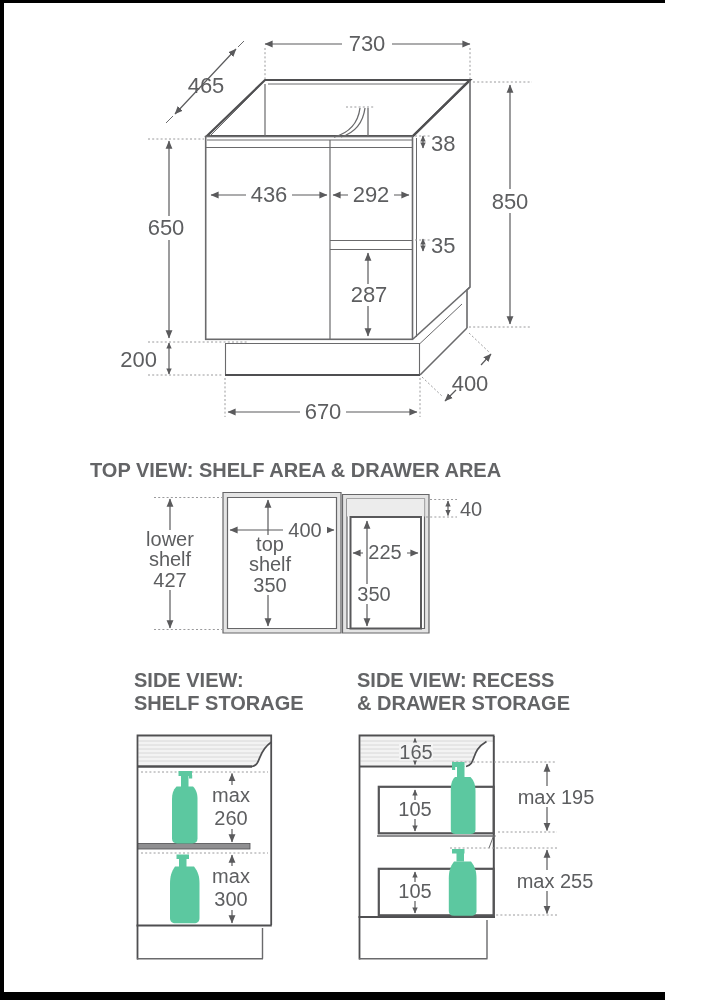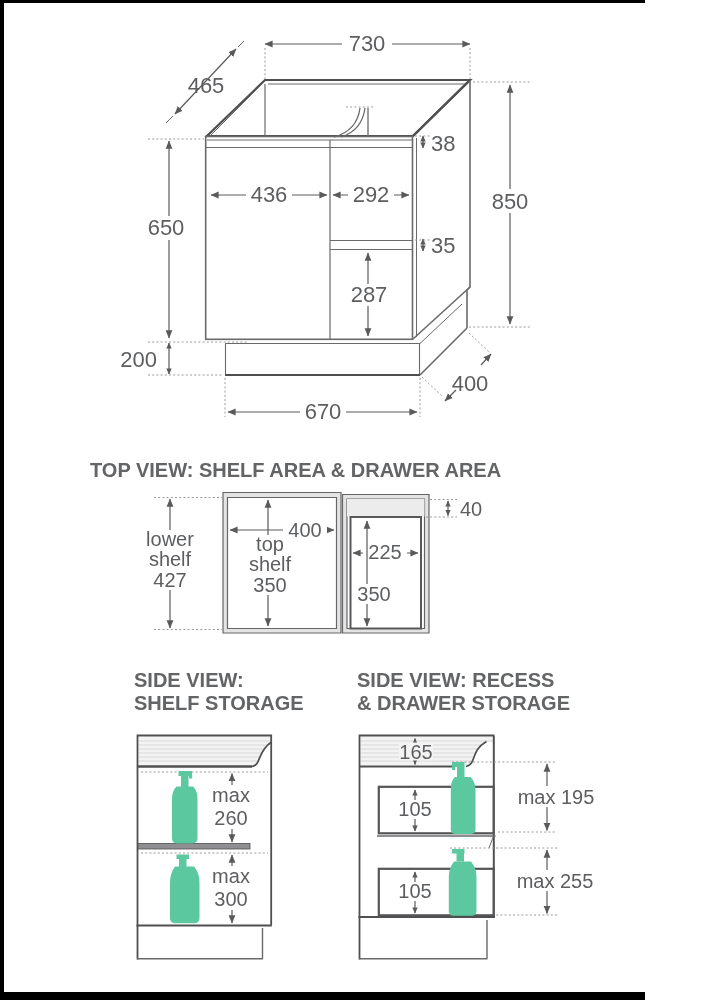--- a/index.html
+++ b/index.html
@@ -1,17 +1,17 @@
 <!DOCTYPE html>
 <html><head>
 <meta charset="utf-8">
 <style>
   html,body{margin:0;padding:0;background:#ffffff;}
   .page{position:relative;width:645px;height:1000px;background:#ffffff;overflow:hidden;
-        font-family:"Liberation Sans","DejaVu Sans",sans-serif;}
+        font-family:"Liberation Sans","DejaVu Sans",sans-serif;padding-left:20px;}
   svg{position:absolute;left:0;top:0;}
   svg text{fill:#5d5e60;font-family:"Liberation Sans","DejaVu Sans",sans-serif;}
   .dim{font-size:22px;}
   .dim2{font-size:20px;}
   .sect-title{font-size:20px;font-weight:bold;fill:#636466;}
   .ln{stroke:#6a6a6c;fill:none;}
   .lnd{stroke:#4f4f51;fill:none;}
   .dimln{stroke:#5a5a5c;fill:none;stroke-width:1.2;}
   .dot{stroke:#9a9a9c;fill:none;stroke-width:1;stroke-dasharray:2 2.2;}
   .hatch{stroke:#d8d8d8;stroke-width:1;}

